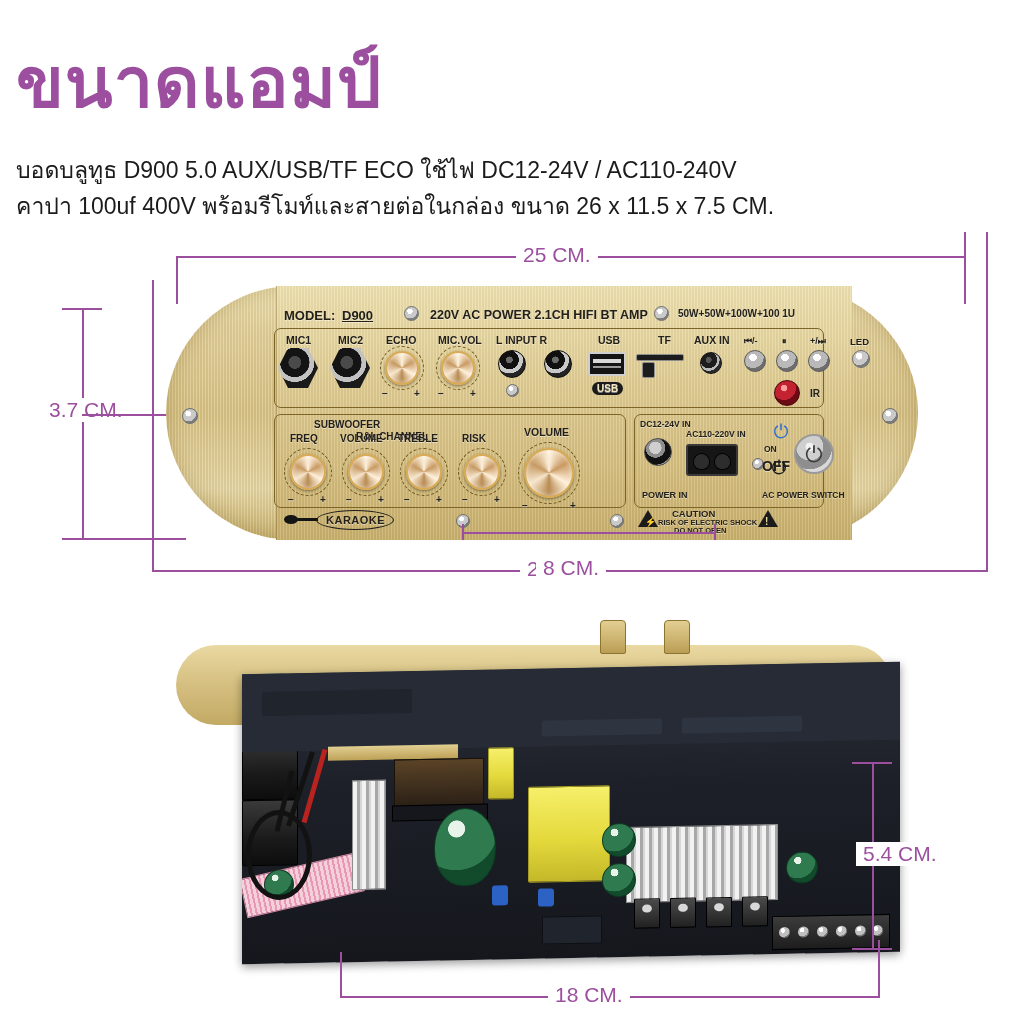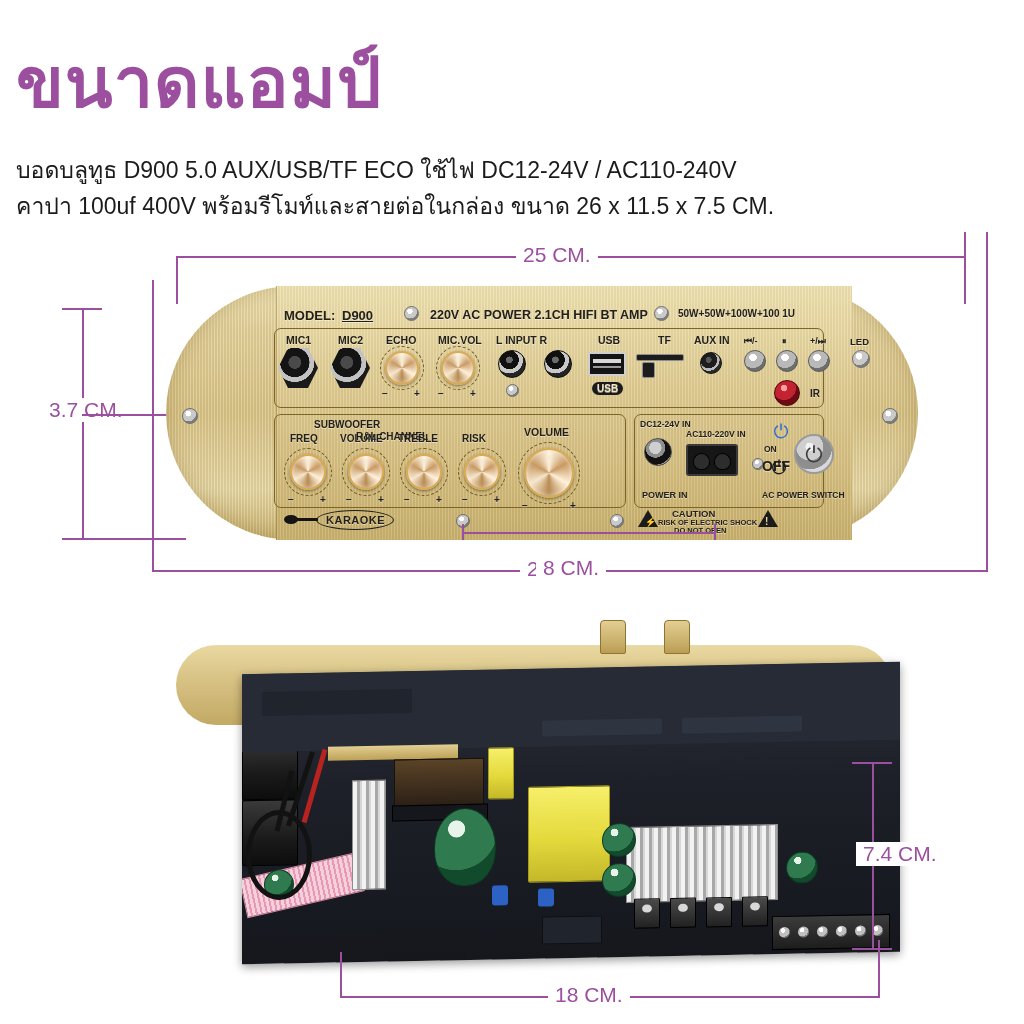--- a/index.html
+++ b/index.html
@@ -452,19 +452,19 @@
   <div style="position:absolute; left:122px; top:130px; width:5px; height:78px; background:#121212; transform:rotate(18deg);"></div>
   <div style="position:absolute; left:136px; top:128px; width:5px; height:76px; background:#b8231f; transform:rotate(16deg);"></div>
   <div style="position:absolute; left:106px; top:150px; width:5px; height:62px; background:#121212; transform:rotate(14deg);"></div>
 </div>
 
 <div>
 
   <div class="guide gv" style="left:872px; top:762px; height:188px;"></div>
   <div class="guide gh" style="left:852px; top:762px; width:40px;"></div>
   <div class="guide gh" style="left:852px; top:948px; width:40px;"></div>
-  <div class="dimlabel" style="left:856px; top:842px;">7.4 CM.</div>
+  <div class="dimlabel" style="left:856px; top:842px;">5.4 CM.</div>
 
   <div class="guide gh" style="left:340px; top:996px; width:540px;"></div>
   <div class="guide gv" style="left:340px; top:952px; height:46px;"></div>
   <div class="guide gv" style="left:878px; top:940px; height:58px;"></div>
   <div class="dimlabel" style="left:548px; top:983px;">18 CM.</div>
 </div>
 
 </body></html>

